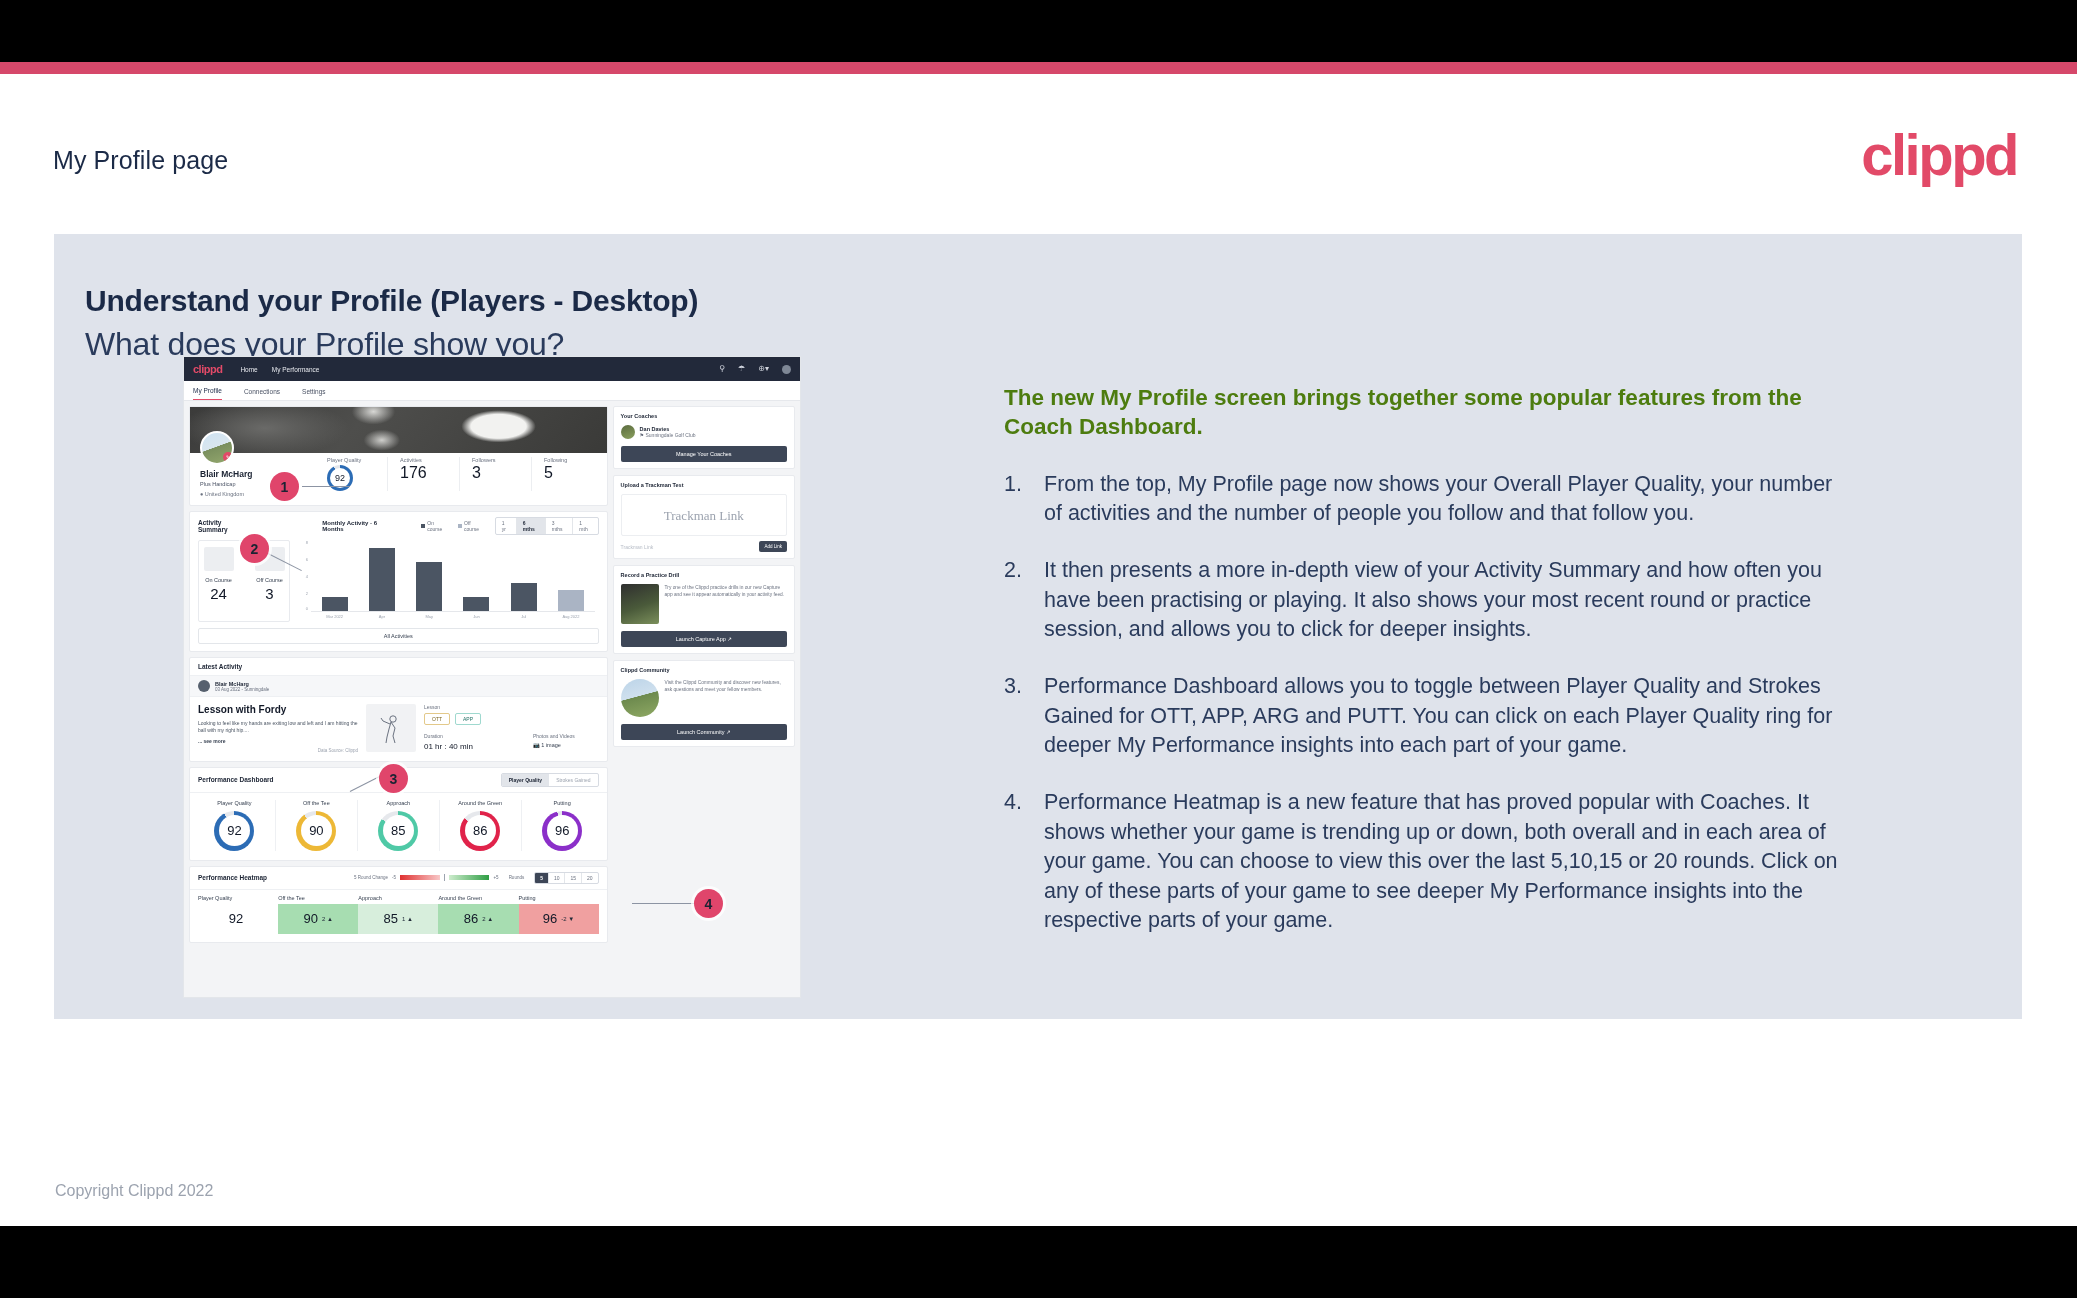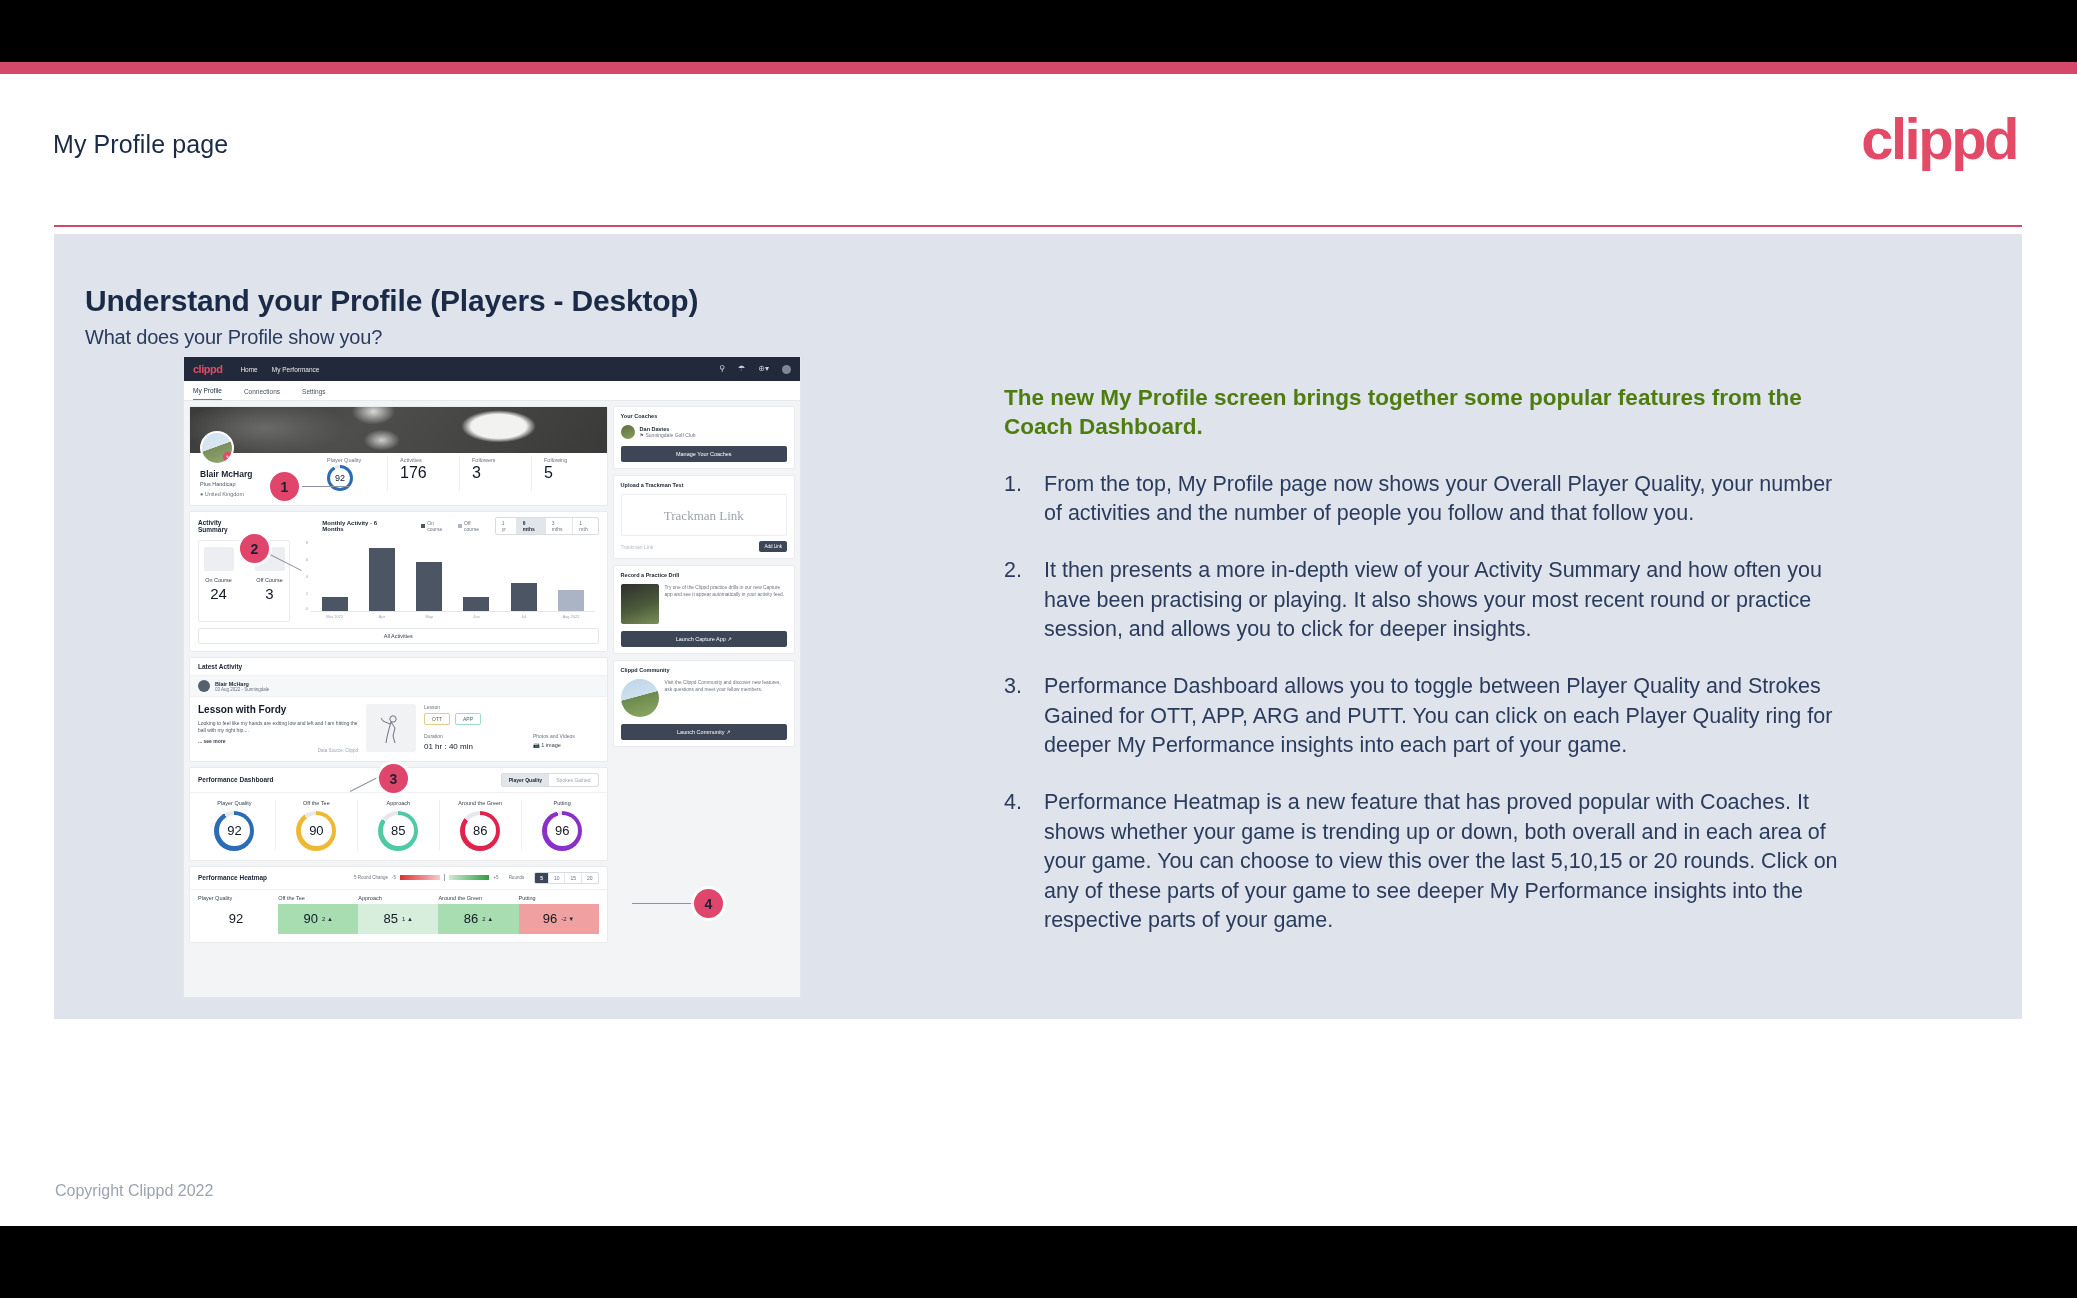--- a/index.html
+++ b/index.html
@@ -13,21 +13,21 @@
 
   
   .topbar-black { position: absolute; top: 0; left: 0; width: 2077px; height: 62px; background: #000; }
   .topbar-pink  { position: absolute; top: 62px; left: 0; width: 2077px; height: 12px; background: #d6486a; }
   .bottom-black { position: absolute; bottom: 0; left: 0; width: 2077px; height: 72px; background: #000; }
 
   
   .page { position: absolute; top: 74px; left: 0; width: 2077px; height: 1152px; background: #fff; }
 
   
-  .page-header { position: absolute; top: 18px; left: 0; width: 2077px; height: 110px; }
+  .page-header { position: absolute; top: 34px; left: 0; width: 2077px; height: 110px; }
   .header-title {
     position: absolute; left: 53px; top: 38px;
     font-size: 25px; color: #1b2a47; letter-spacing: 0.1px;
   }
   .logo {
     position: absolute; right: 60px; top: 18px;
     font-size: 58px; font-weight: 700; color: #e24a68;
     letter-spacing: -2.5px; line-height: 1;
   }
   .header-rule {
@@ -41,21 +41,21 @@
     background: #dfe3eb;
   }
 
   
   .h-main {
     position: absolute; left: 31px; top: 50px;
     font-size: 30px; font-weight: 700; color: #1b2a47; letter-spacing: -0.2px; text-align: center;
   }
   .h-sub {
     position: absolute; left: 31px; top: 92px;
-    font-size: 20px; font-weight: 400; color: #2a3b5c; letter-spacing: -0.2px;
+    font-size: 32px; font-weight: 400; color: #2a3b5c; letter-spacing: -0.2px;
   }
 
   
   .rtext { position: absolute; left: 950px; top: 150px; width: 840px; }
   .rtext-lead {
     font-size: 22.5px; font-weight: 700; color: #4d7c0f;
     line-height: 1.28; margin-bottom: 28px;
   }
   .rlist { list-style: none; }
   .rlist li {

